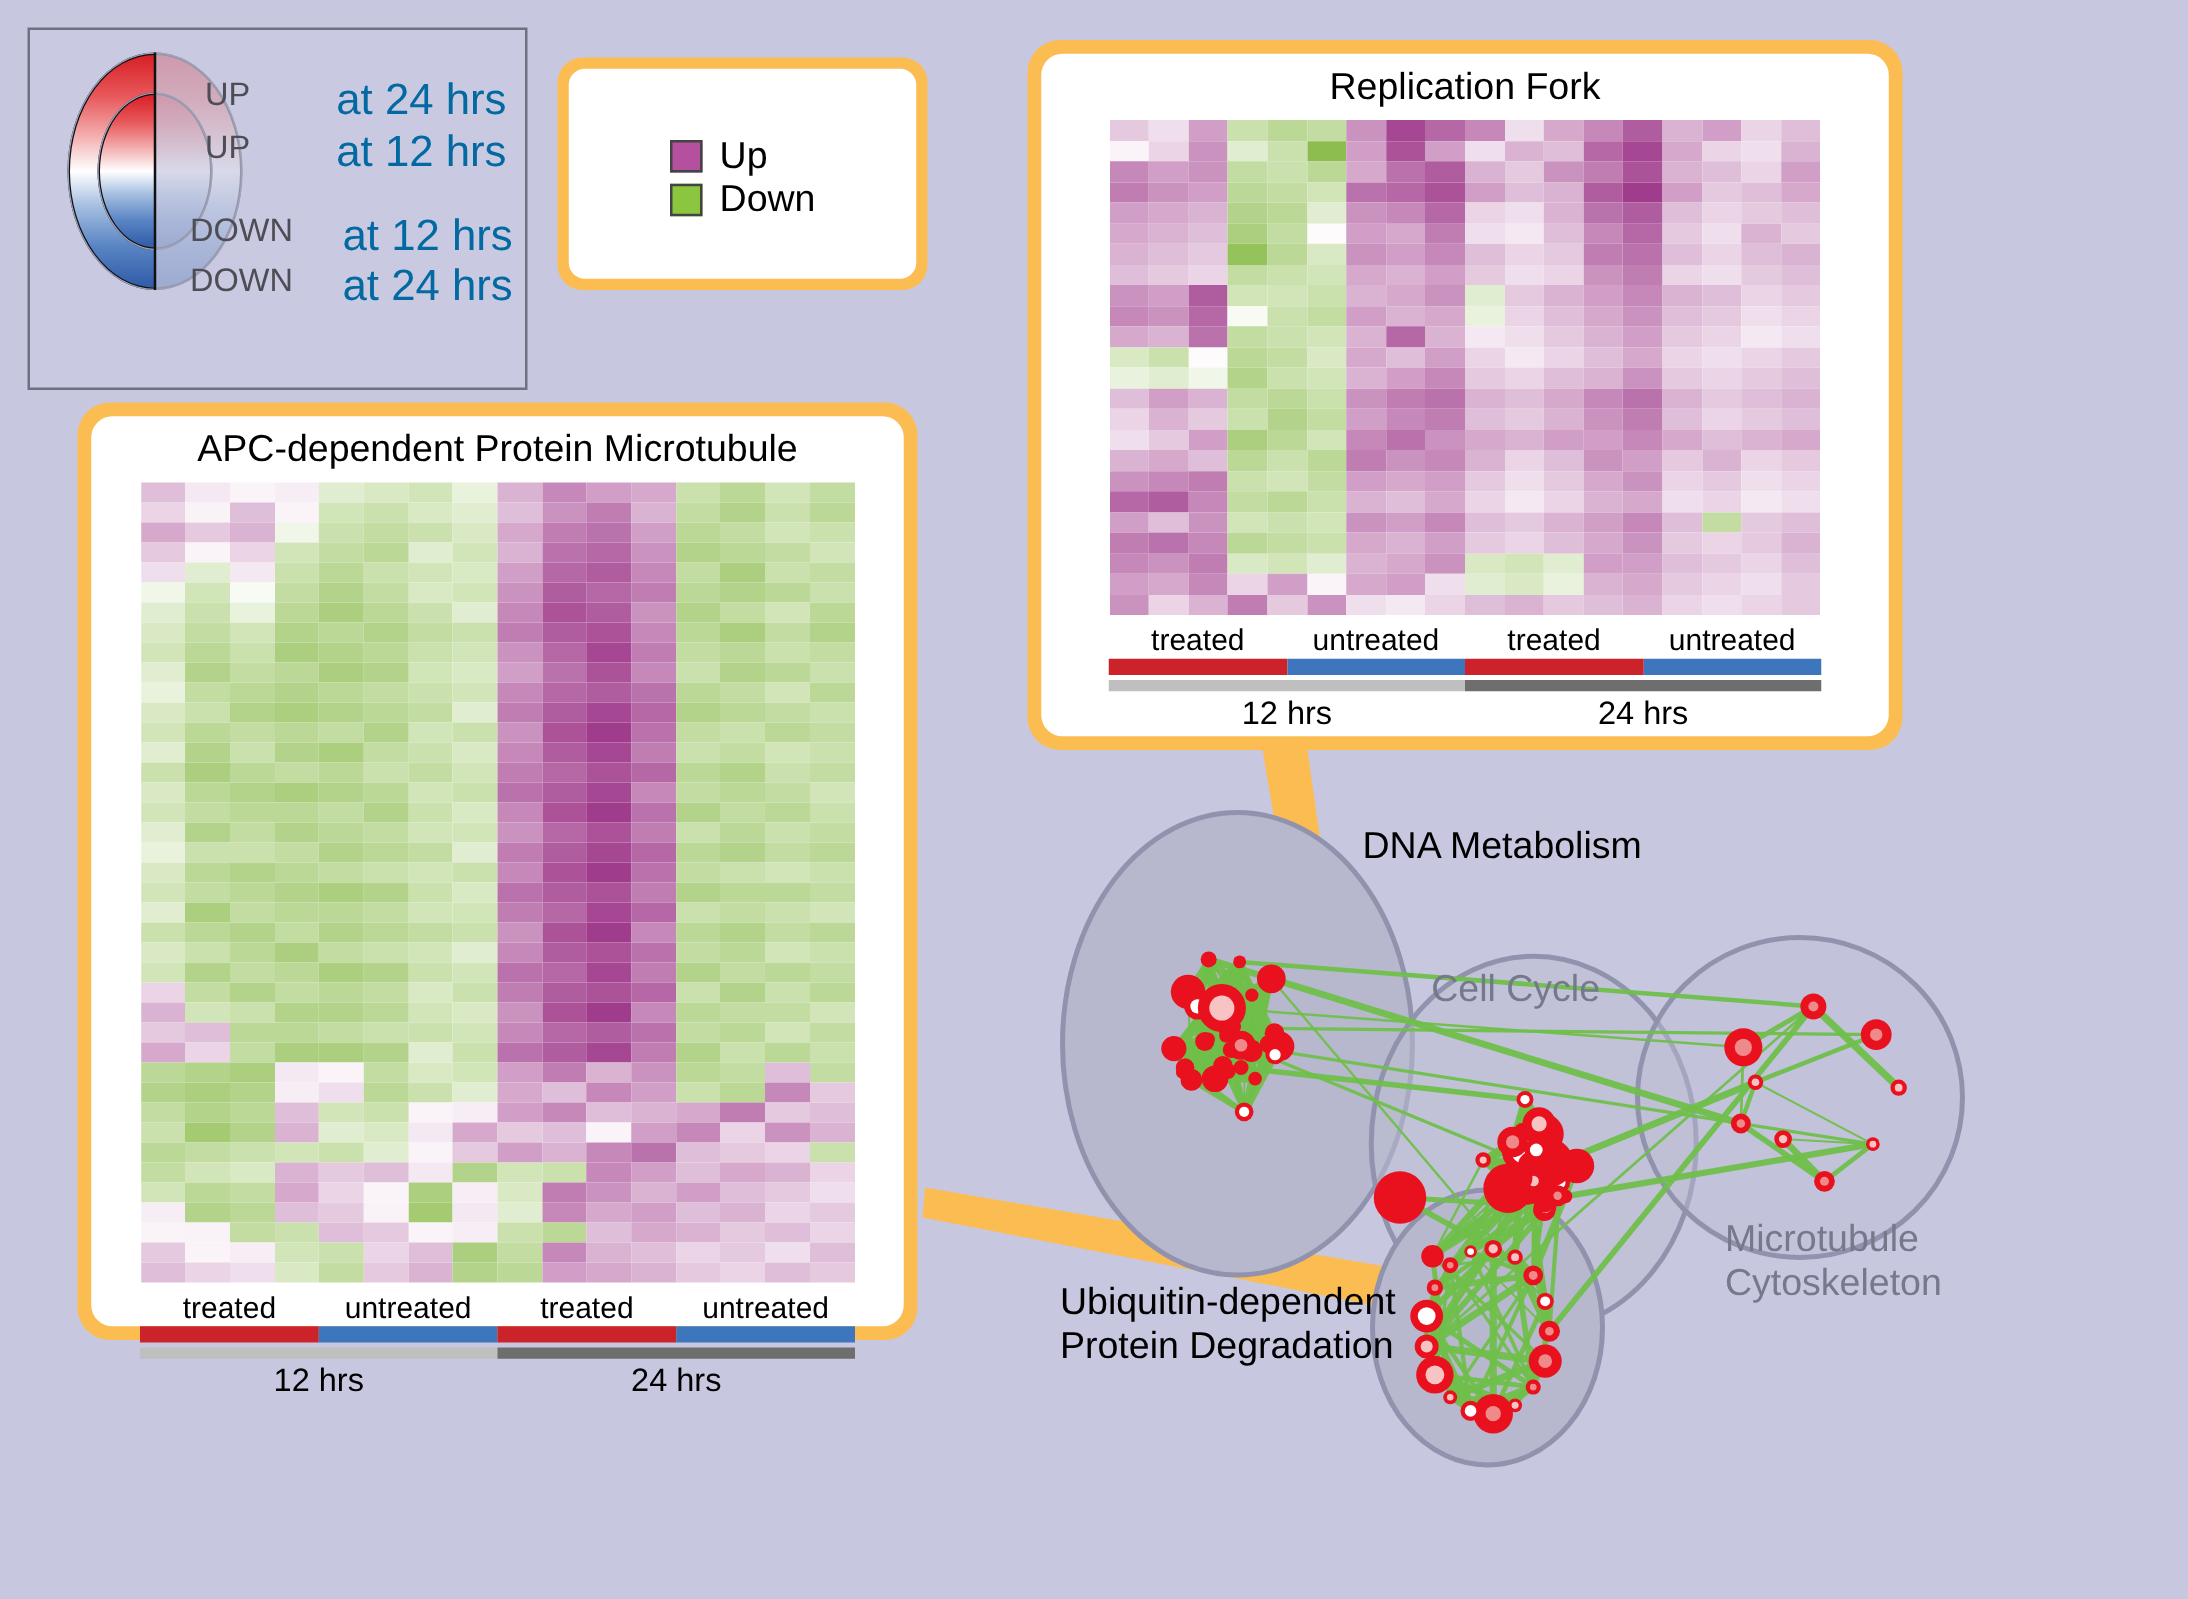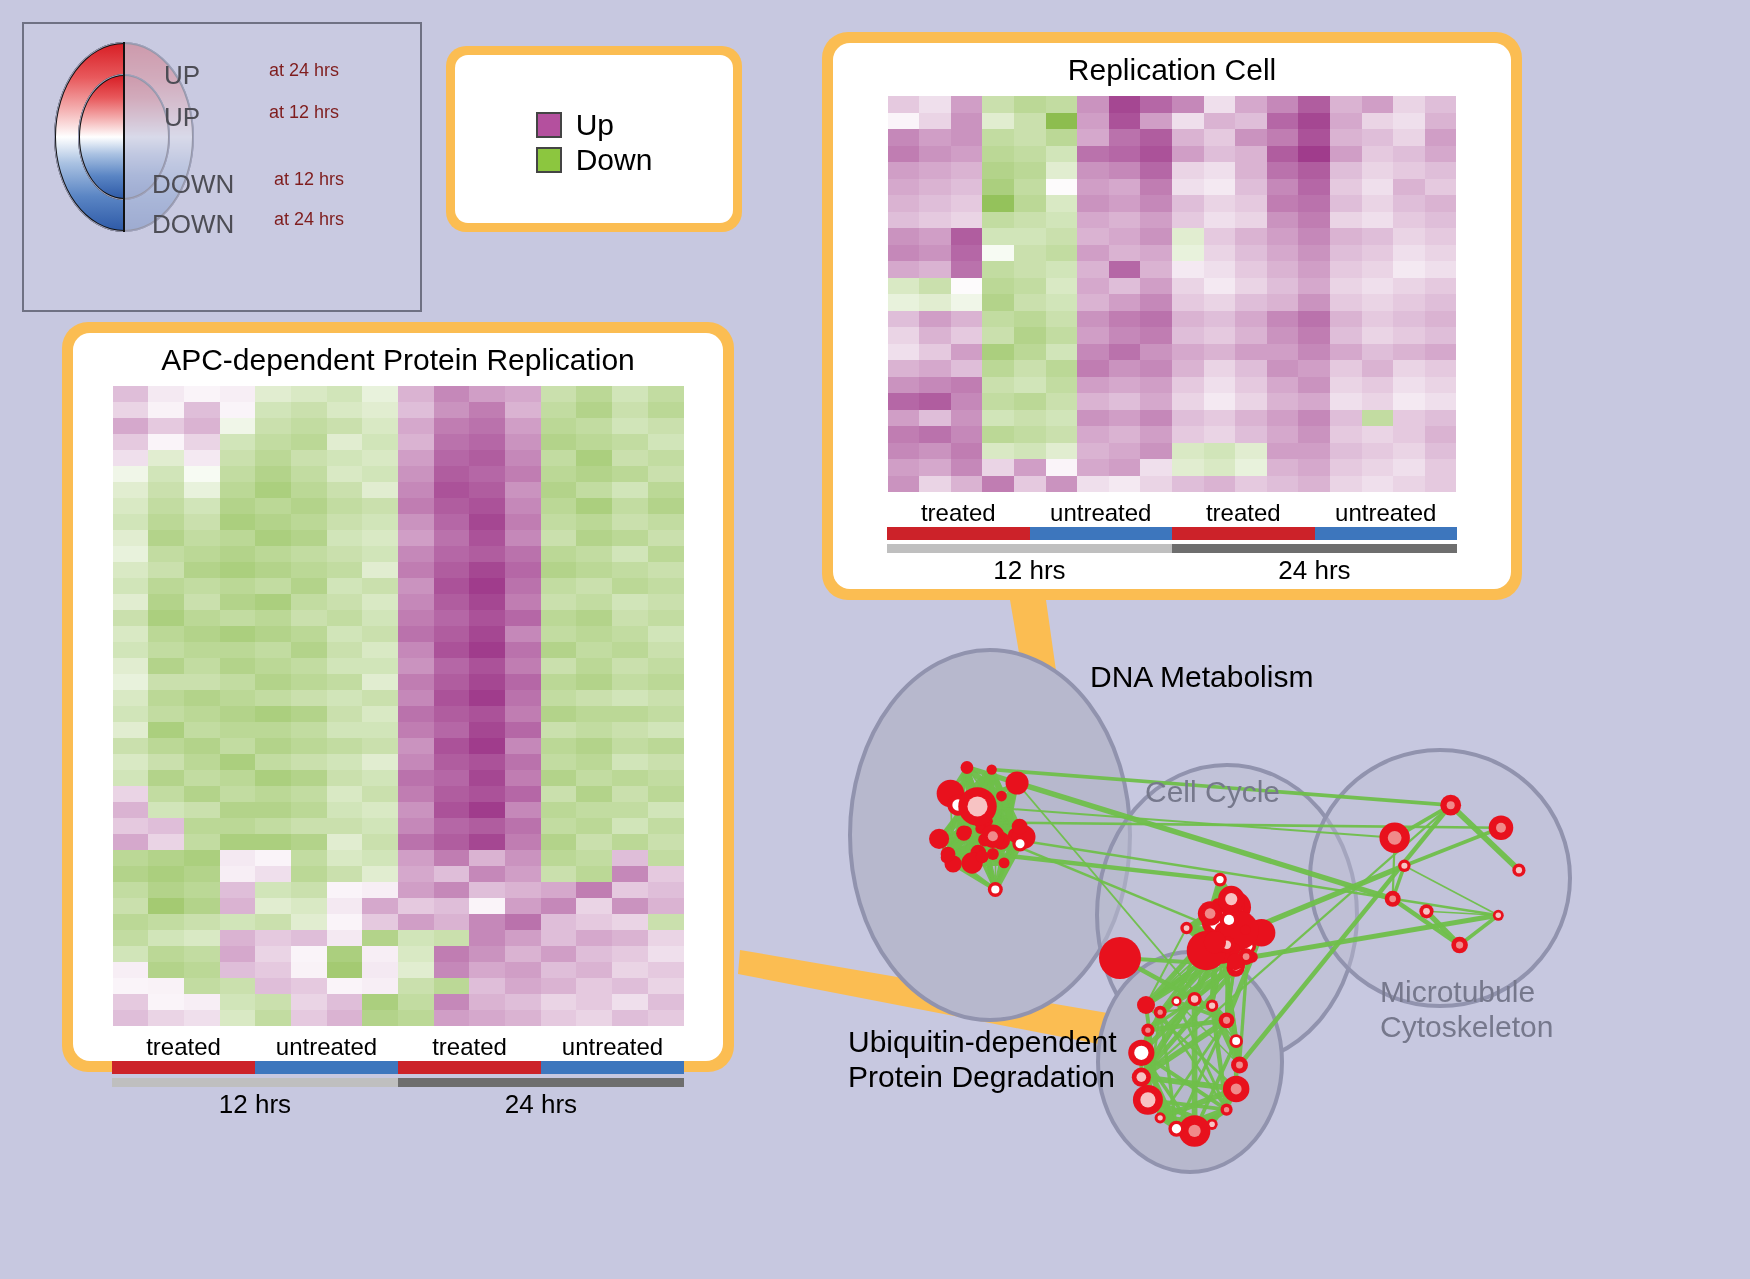--- a/index.html
+++ b/index.html
@@ -23,21 +23,21 @@
       background:linear-gradient(to bottom,#d81f26 0%,#e8595c 18%,#f3aaab 34%,#ffffff 50%,#aac2e2 64%,#5a85c4 82%,#2f5ba8 100%);
       border:2.5px solid #111;box-sizing:border-box;}
   .ring-inner{left:24px;top:32px;width:92px;height:126px;
       background:linear-gradient(to bottom,#d81f26 0%,#e8595c 18%,#f3aaab 34%,#ffffff 50%,#aac2e2 64%,#5a85c4 82%,#2f5ba8 100%);
       border:2.5px solid #111;box-sizing:border-box;}
   .ring-mask{position:absolute;left:70px;top:0;width:75px;height:190px;background:#c9cae1;opacity:.72;}
   .ring-divider{position:absolute;left:69px;top:0;width:2px;height:190px;background:#111;}
   .ghost-outer{position:absolute;left:0;top:0;width:140px;height:190px;border:1.5px solid #9fa2bd;border-radius:50%;box-sizing:border-box;}
   .ghost-inner{position:absolute;left:24px;top:32px;width:92px;height:126px;border:1.5px solid #9fa2bd;border-radius:50%;box-sizing:border-box;}
   .lg-key{position:absolute;font-size:26px;color:#4d4d55;}
-  .lg-val{position:absolute;font-size:18px;color:#7f1d1d;}
+  .lg-val{position:absolute;font-size:35px;color:#0369a1;}
   #legend-caption{position:absolute;left:0;top:222px;width:400px;text-align:center;
      font-size:26px;color:#4d4d55;line-height:1.22;}
 
   
   #updown-legend{
     position:absolute;left:446px;top:46px;width:296px;height:186px;
     background:#fbbd52;border-radius:20px;padding:9px;box-sizing:border-box;
   }
   #updown-inner{width:100%;height:100%;background:#fff;border-radius:13px;
     display:flex;flex-direction:column;align-items:center;justify-content:center;}
@@ -116,21 +116,21 @@
         <div class="ud-row">
           <span class="ud-sw" style="background:#8cc63f"></span>
           <span class="ud-lbl">Down</span>
         </div>
       </div>
     </div>
   </div>
 
   <div class="panel" id="panel-replication">
     <div class="panel-inner">
-      <div class="panel-title">Replication Cell</div>
+      <div class="panel-title">Replication Fork</div>
       <div class="hm" id="hm-rep" style="grid-template-columns: repeat(18, 31.6px); grid-auto-rows: 16.5px;">
           <div style="background: rgb(229, 201, 223);"></div>
           <div style="background: rgb(239, 223, 236);"></div>
           <div style="background: rgb(208, 158, 198);"></div>
           <div style="background: rgb(202, 224, 173);"></div>
           <div style="background: rgb(187, 216, 150);"></div>
           <div style="background: rgb(194, 220, 161);"></div>
           <div style="background: rgb(202, 147, 191);"></div>
           <div style="background: rgb(165, 71, 146);"></div>
           <div style="background: rgb(181, 103, 166);"></div>
@@ -578,21 +578,21 @@
         <div class="time-labels">
           <span>12 hrs</span>
           <span>24 hrs</span>
         </div>
       </div>
     </div>
   </div>
 
   <div class="panel" id="panel-apc">
     <div class="panel-inner">
-      <div class="panel-title">APC-dependent Protein Replication</div>
+      <div class="panel-title">APC-dependent Protein Microtubule</div>
       <div class="hm" id="hm-apc" style="grid-template-columns: repeat(16, 35.7px); grid-auto-rows: 16px;">
           <div style="background: rgb(223, 190, 217);"></div>
           <div style="background: rgb(244, 233, 242);"></div>
           <div style="background: rgb(250, 244, 249);"></div>
           <div style="background: rgb(247, 238, 245);"></div>
           <div style="background: rgb(225, 237, 208);"></div>
           <div style="background: rgb(217, 233, 196);"></div>
           <div style="background: rgb(209, 229, 185);"></div>
           <div style="background: rgb(232, 242, 220);"></div>
           <div style="background: rgb(218, 179, 210);"></div>

